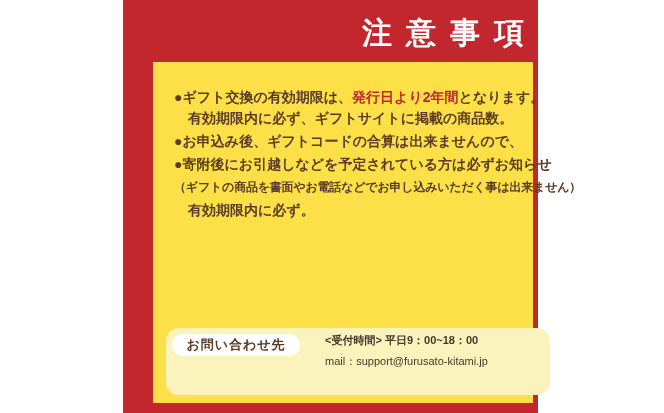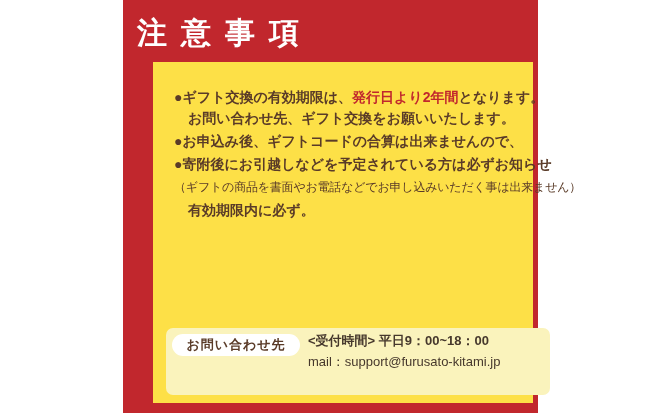--- a/index.html
+++ b/index.html
@@ -15,21 +15,21 @@
   .red-panel {
     position: absolute;
     left: 123px; top: 0;
     width: 415px; height: 413px;
     background: var(--panel-red, #C1272D);
   }
 
   .title {
     height: 62px;
     padding-top: 13px;
-    text-align: left;
+    text-align: right;
     color: #ffffff;
     font-weight: bold;
     font-size: 30px;
     letter-spacing: 14px;
     text-indent: 14px;
     white-space: nowrap;
   }
 
   .content-box {
     position: absolute;
@@ -42,66 +42,66 @@
   .notes {
     padding: 25px 8px 0 21px;
     color: var(--text-brown, #5A3B28);
     font-size: 14px;
     line-height: 21px;
     font-weight: bold;
   }
   .note-item { margin-bottom: 2px; }
   .note-line { white-space: nowrap; }
   .note-line.indent { padding-left: 14px; }
-  .note-line.small { font-size: 12px; font-weight: normal; letter-spacing: -0.2px; }
+  .note-line.small { font-size: 12px; font-weight: bold; letter-spacing: -0.2px; }
   .bullet { margin-right: 0; }
   .red-text { color: var(--highlight-red, #C1272D); }
 
   .contact-box {
     position: absolute;
     left: 13px; top: 266px;
     width: 384px; height: 67px;
     background: var(--contact-yellow, #FAF3BC);
-    border-radius: 7px;
+    border-radius: 13px;
   }
   .pill {
     position: absolute;
     left: 6px; top: 6px;
     width: 128px; height: 22px;
     background: #ffffff;
     border-radius: 11px;
     text-align: center;
     line-height: 22px;
     font-weight: bold;
     font-size: 13px;
     letter-spacing: 1px;
     color: var(--text-brown, #5A3B28);
     white-space: nowrap;
   }
   .contact-lines {
     position: absolute;
-    left: 142px; top: 2px;
-    font-size: 13px;
+    left: 159px; top: 2px;
+    font-size: 11px;
     line-height: 21px;
     color: var(--contact-text, #46382C);
   }
   .contact-line { white-space: nowrap; }
   .contact-line:first-child { font-weight: bold; }
 </style>
 </head>
 <body>
 
 <div class="canvas">
   <div class="red-panel">
     <div class="title">注意事項</div>
     <div class="content-box">
       <div class="notes">
           <div class="note-item">
             <div class="note-line"><span class="bullet">●</span><span>ギフト交換の有効期限は、</span><span class="red-text">発行日より2年間</span><span>となります。</span></div>
-            <div class="note-line indent"><span>お問い合わせ先、ギフト交換をお願いいたします。</span></div>
+            <div class="note-line indent"><span>有効期限内に必ず、ギフトサイトに掲載の商品数。</span></div>
           </div>
           <div class="note-item">
             <div class="note-line"><span class="bullet">●</span><span>お申込み後、ギフトコードの合算は出来ませんので、</span></div>
           </div>
           <div class="note-item">
             <div class="note-line"><span class="bullet">●</span><span>寄附後にお引越しなどを予定されている方は必ずお知らせ</span></div>
           </div>
           <div class="note-item">
             <div class="note-line small"><span>（ギフトの商品を書面やお電話などでお申し込みいただく事は出来ません）</span></div>
           </div>

